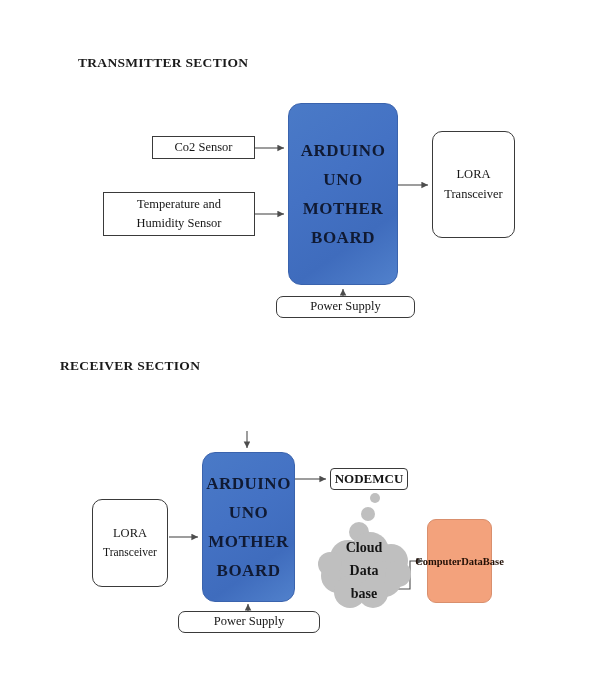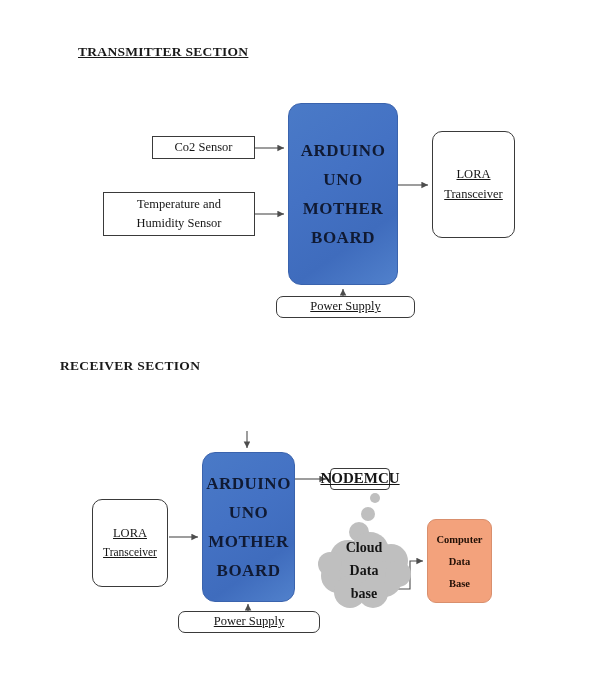--- a/index.html
+++ b/index.html
@@ -39,21 +39,21 @@
     align-items: center;
     justify-content: center;
     text-align: center;
     background: #ffffff;
     border: 1px solid #3a3a3a;
     font-size: 12.5px;
     line-height: 1.55;
     color: #161616;
   }
   .box.sharp { border-radius: 0; }
-  .box.rounded { border-radius: 10px; text-decoration: underline; }
+  .box.rounded { border-radius: 10px; }
   .box .line { display: block; white-space: nowrap; }
 
   
   .board {
     position: absolute;
     box-sizing: border-box;
     border-radius: 13px;
     background: linear-gradient(145deg, #4a7ac7 0%, #4472c4 40%, #3f6cbd 72%, #5181cc 100%);
     border: 1px solid #3a63ad;
     display: flex;
@@ -72,21 +72,21 @@
   }
 
   
   .dbbox {
     position: absolute;
     box-sizing: border-box;
     border-radius: 9px;
     background: #f3a27c;
     border: 1px solid #d98f6d;
     display: flex;
-    flex-direction: column;
+    flex-direction: row;
     align-items: center;
     justify-content: center;
     color: #221006;
     font-weight: bold;
     font-size: 10.5px;
   }
   .dbbox .line { display: block; white-space: nowrap; margin: 5.5px 0; }
 
   
   .cloud-wrap { position: absolute; }
@@ -153,21 +153,21 @@
 
     <g>
       <path d="M 392,589 L 410,589 L 410,561 L 423,561" fill="none" stroke="#4d4d4d" stroke-width="1.1" marker-end="url(#arrowhead)"></path>
     </g>
 
     <g>
       <line x1="248" y1="611" x2="248" y2="604" stroke="#4d4d4d" stroke-width="1.1" marker-end="url(#arrowhead)"></line>
     </g>
   </svg>
 
-  <div class="section-title" style="left:78px; top:44px;text-decoration:underline;">TRANSMITTER SECTION</div>
+  <div class="section-title" style="left:78px; top:55px;">TRANSMITTER SECTION</div>
 
   <div class="box sharp" style="left:152px; top:136px; width:103px; height:23px;">
     <span class="line">Co2 Sensor</span>
   </div>
 
   <div class="box sharp" style="left:103px; top:192px; width:152px; height:44px;">
     <span class="line">Temperature and</span>
     <span class="line">Humidity Sensor</span>
   </div>
 
@@ -195,21 +195,21 @@
     <span class="line">UNO</span>
     <span class="line">MOTHER</span>
     <span class="line">BOARD</span>
   </div>
 
   <div class="box rounded" style="left:92px; top:499px; width:76px; height:88px;">
     <span class="line">LORA</span>
     <span class="line" style="font-size:11.5px;">Transceiver</span>
   </div>
 
-  <div class="box rounded" style="left:330px; top:468px; width:60px; height:22px; border-radius:4px; font-size:15px; font-weight:bold;">
+  <div class="box rounded" style="left:330px; top:468px; width:78px; height:22px; border-radius:4px; font-size:13px; font-weight:bold;">
     <span class="line">NODEMCU</span>
   </div>
 
   <div class="cloud-wrap" style="left:318px; top:492px; width:100px; height:122px;">
     <svg width="100" height="122" viewBox="0 0 100 122">
 
       <circle cx="57" cy="6" r="5" fill="#bfbfbf"></circle>
       <circle cx="50" cy="22" r="7" fill="#bfbfbf"></circle>
       <circle cx="41" cy="40" r="10" fill="#bfbfbf"></circle>
 

